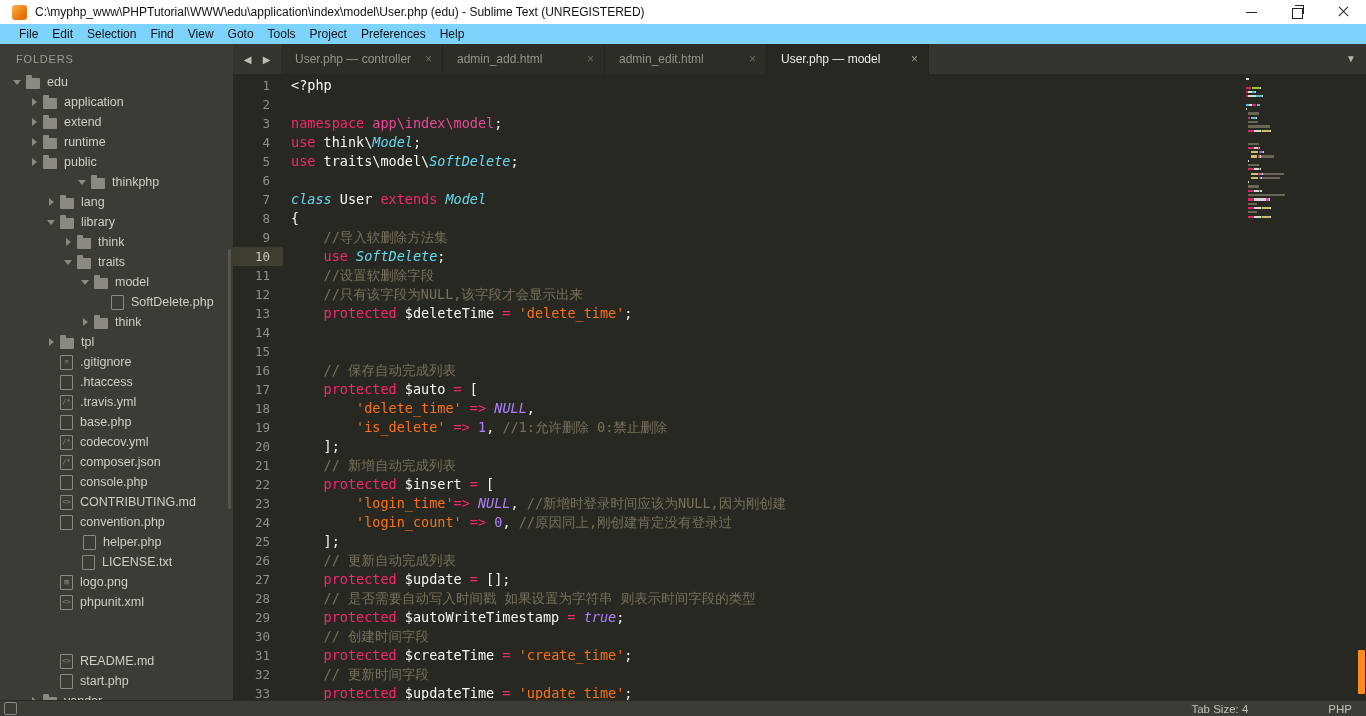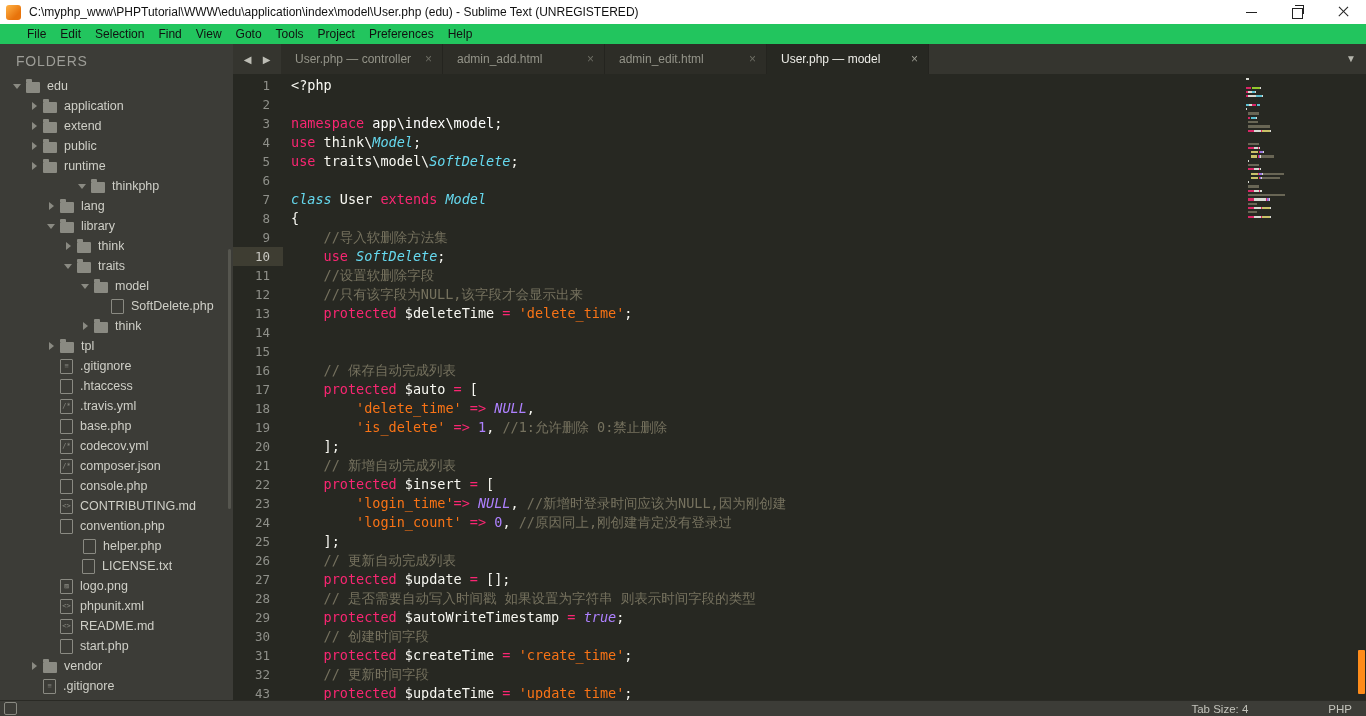--- a/index.html
+++ b/index.html
@@ -1,41 +1,41 @@
 <!DOCTYPE html>
 <html><head>
 <meta charset="utf-8">
 <style>
   html,body{margin:0;padding:0}
   body{width:1366px;height:716px;overflow:hidden;background:#272822;font-family:"Liberation Sans",sans-serif;position:relative}
 
   
-  .titlebar{height:24px;background:#ffffff;display:flex;align-items:center;padding-left:6px}
+  .titlebar{height:24px;background:#ffffff;display:flex;align-items:center;padding-left:12px}
   .app-icon{width:15px;height:15px;border-radius:3px;background:linear-gradient(135deg,#ffb347,#e8740c 70%);margin-right:8px;flex:none}
   .title-text{font-size:12px;color:#111;white-space:nowrap;flex:1 1 auto;overflow:hidden}
   .win-controls{display:flex;height:100%;flex:none}
   .win-btn{width:46px;height:100%;display:flex;align-items:center;justify-content:center;cursor:pointer}
   .min-glyph{width:11px;height:1px;background:#222}
   .max-glyph{width:9px;height:9px;border:1px solid #222;position:relative;margin-top:2px}
   .max-glyph::before{content:'';position:absolute;top:-4px;left:2px;width:8px;height:8px;border:1px solid #222;border-bottom:none;border-left:none}
   .close-glyph{position:relative;width:12px;height:12px}
   .close-glyph::before,.close-glyph::after{content:'';position:absolute;left:0;top:5px;width:13px;height:1.3px;background:#222}
   .close-glyph::before{transform:rotate(45deg)}
   .close-glyph::after{transform:rotate(-45deg)}
 
   
-  .menubar{height:20px;background:#22c55e;display:flex;align-items:center;padding-left:20px}
+  .menubar{height:20px;background:#7dd3fc;display:flex;align-items:center;padding-left:12px}
   .menu-item{font-size:12px;color:#111;padding:0 7px;line-height:20px;cursor:default}
 
   
   .main{display:flex;height:656px}
 
   
   .sidebar{width:233px;background:#3c3c37;position:relative;overflow:hidden;flex:none}
-  .folders-header{font-size:14px;color:#9d9d97;letter-spacing:.8px;padding:9px 0 7px 16px}
+  .folders-header{font-size:11px;color:#9d9d97;letter-spacing:.8px;padding:9px 0 7px 16px}
   .tree-row{display:flex;align-items:center;height:20px;font-size:12.5px;color:#cfcfc7;cursor:pointer;white-space:nowrap}
   .arrow{width:12px;flex:none;display:inline-block;position:relative;height:12px;margin-right:2px}
   .arrow.closed::before{content:'';position:absolute;left:3px;top:2px;border-left:5px solid #8a8a82;border-top:4px solid transparent;border-bottom:4px solid transparent}
   .arrow.open::before{content:'';position:absolute;left:1px;top:4px;border-top:5px solid #8a8a82;border-left:4px solid transparent;border-right:4px solid transparent}
   .ficon{flex:none;margin-right:7px;position:relative;display:inline-block}
   .ficon.folder{width:14px;height:11px;background:#8a8a82;border-radius:1px;margin-top:2px}
   .ficon.folder::before{content:'';position:absolute;top:-3px;left:0;width:6px;height:3px;background:#8a8a82;border-radius:1px 1px 0 0}
   .ficon.file,.ficon.file-code,.ficon.file-config,.ficon.file-list,.ficon.file-image{width:11px;height:13px;border:1px solid #8a8a82;border-radius:1px;font-size:7px;line-height:12px;text-align:center;color:#8a8a82;font-family:"DejaVu Sans Mono",monospace}
   .ficon.file-code::after{content:'<>'}
   .ficon.file-config::after{content:'/*'}
@@ -62,21 +62,21 @@
   .gutter-num{width:50px;flex:none;text-align:right;padding-right:13px;color:#8f908a;font-size:12.5px;box-sizing:border-box}
   .gutter-num.active{background:#3e3d32;color:#c8c8c2}
   .code-text{white-space:pre;margin-left:8px}
   .tk-pl{color:#f8f8f2}
   .tk-kw{color:#f92672}
   .tk-ty{color:#66d9ef;font-style:italic}
   .tk-str{color:#f97316}
   .tk-cn{color:#ae81ff}
   .tk-cni{color:#ae81ff;font-style:italic}
   .tk-cm{color:#75715e}
-  .tk-gr{color:#ffffff}
+  .tk-gr{color:#ec4899}
 
   .minimap{position:absolute;top:3px;right:28px;width:92px}
   .mm-row{height:4.3px;display:flex;align-items:center}
   .mm-bar{height:2.2px;display:inline-block;opacity:.85;flex:none}
   .scroll-indicator{position:absolute;right:1px;bottom:6px;width:7px;height:44px;background:#ff8c1a;border-radius:1px}
 
   
   .statusbar{height:16px;background:#3c3c37;display:flex;align-items:center;justify-content:space-between;padding:0 14px 0 4px;border-top:1px solid #2a2a25;box-sizing:border-box}
   .status-icon{width:11px;height:11px;border:1px solid #8a8a82;border-radius:2px;flex:none}
   .status-right{display:flex;gap:80px;font-size:11.5px;color:#c3c3bb}
@@ -128,26 +128,26 @@
           <span class="tree-label">application</span>
         </div>
         <div class="tree-row" style="padding-left: 29px;">
           <span class="arrow closed"></span>
           <span class="ficon folder"></span>
           <span class="tree-label">extend</span>
         </div>
         <div class="tree-row" style="padding-left: 29px;">
           <span class="arrow closed"></span>
           <span class="ficon folder"></span>
+          <span class="tree-label">runtime</span>
+        </div>
+        <div class="tree-row" style="padding-left: 29px;">
+          <span class="arrow closed"></span>
+          <span class="ficon folder"></span>
           <span class="tree-label">public</span>
-        </div>
-        <div class="tree-row" style="padding-left: 29px;">
-          <span class="arrow closed"></span>
-          <span class="ficon folder"></span>
-          <span class="tree-label">runtime</span>
         </div>
         <div class="tree-row" style="padding-left: 29px; margin-left: 48px;">
           <span class="arrow open"></span>
           <span class="ficon folder"></span>
           <span class="tree-label">thinkphp</span>
         </div>
         <div class="tree-row" style="padding-left: 46px;">
           <span class="arrow closed"></span>
           <span class="ficon folder"></span>
           <span class="tree-label">lang</span>
@@ -245,21 +245,21 @@
         <div class="tree-row" style="padding-left: 46px;">
           <span class="arrow none"></span>
           <span class="ficon file-image"></span>
           <span class="tree-label">logo.png</span>
         </div>
         <div class="tree-row" style="padding-left: 46px;">
           <span class="arrow none"></span>
           <span class="ficon file-code"></span>
           <span class="tree-label">phpunit.xml</span>
         </div>
-        <div class="tree-row" style="padding-left: 46px;">
+        <div class="tree-row" style="padding-left: 46px; margin-top: 39px;">
           <span class="arrow none"></span>
           <span class="ficon file-code"></span>
           <span class="tree-label">README.md</span>
         </div>
         <div class="tree-row" style="padding-left: 46px;">
           <span class="arrow none"></span>
           <span class="ficon file"></span>
           <span class="tree-label">start.php</span>
         </div>
         <div class="tree-row" style="padding-left: 29px;">
@@ -427,21 +427,21 @@
           </div>
           <div class="code-row">
             <div class="gutter-num">31</div>
             <div class="code-text"><span class="tk-pl">    </span><span class="tk-kw">protected</span><span class="tk-pl"> $createTime </span><span class="tk-kw">=</span><span class="tk-pl"> </span><span class="tk-str">'create_time'</span><span class="tk-pl">;</span></div>
           </div>
           <div class="code-row">
             <div class="gutter-num">32</div>
             <div class="code-text"><span class="tk-cm">    // 更新时间字段</span></div>
           </div>
           <div class="code-row">
-            <div class="gutter-num">43</div>
+            <div class="gutter-num">33</div>
             <div class="code-text"><span class="tk-pl">    </span><span class="tk-kw">protected</span><span class="tk-pl"> $updateTime </span><span class="tk-kw">=</span><span class="tk-pl"> </span><span class="tk-str">'update_time'</span><span class="tk-pl">;</span></div>
           </div>
         </div>
       <div class="minimap">
           <div class="mm-row">
             <span class="mm-bar" style="width: 2.9px; background: rgb(248, 248, 242);"></span>
           </div>
           <div class="mm-row"></div>
           <div class="mm-row">
             <span class="mm-bar" style="width: 5.22px; background: rgb(249, 38, 114);"></span>

